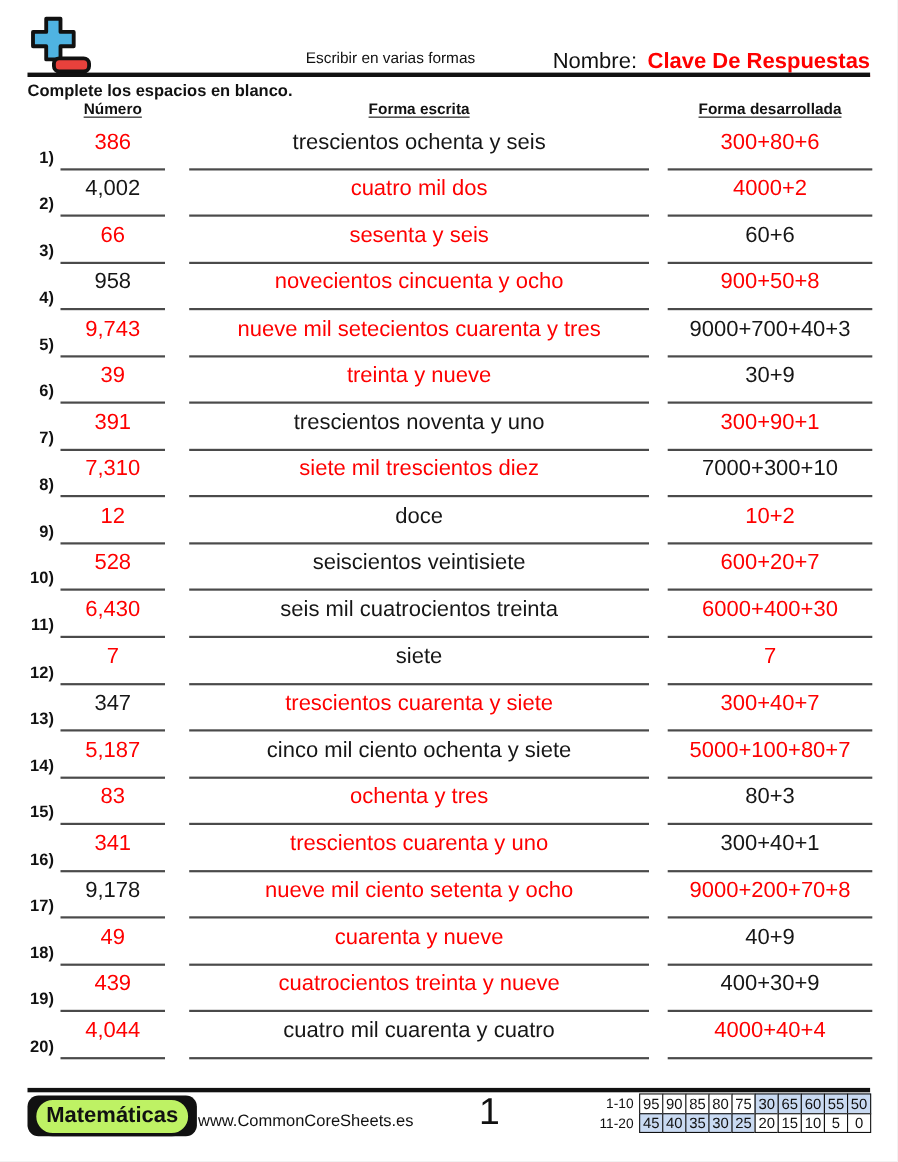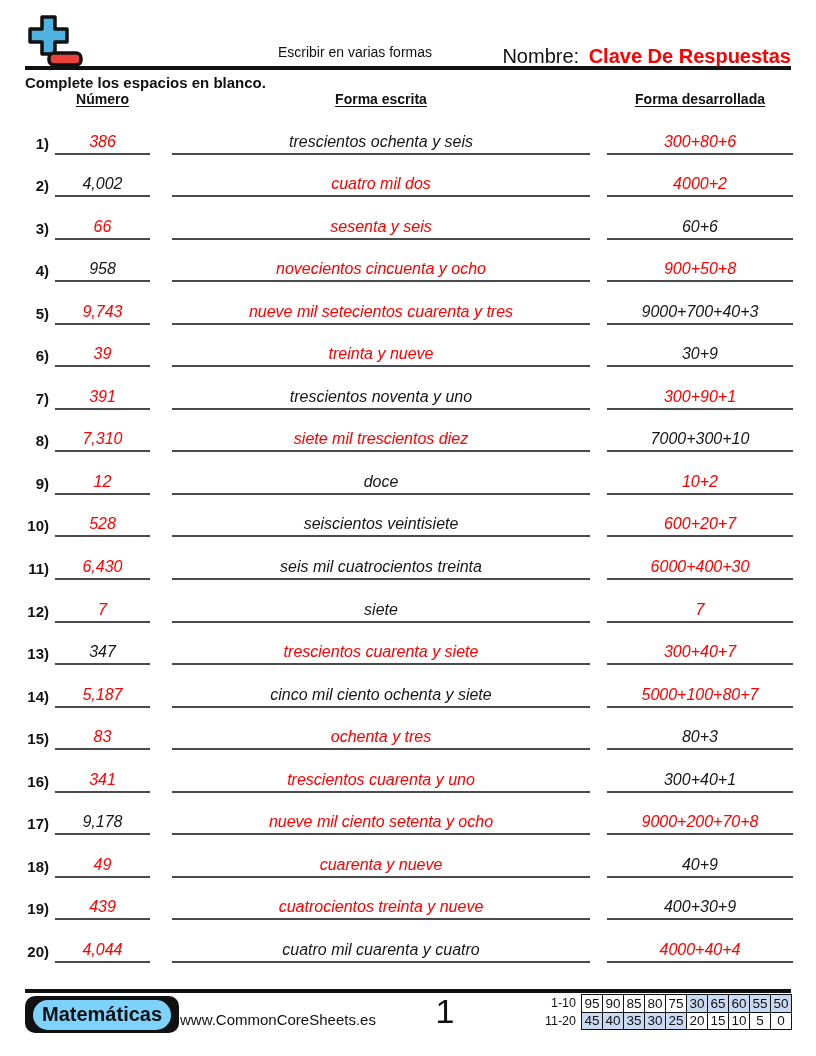--- a/index.html
+++ b/index.html
@@ -26,28 +26,28 @@
   .ch-expanded { left:607px; width:186px; }
   
   .rows { position:absolute; left:25px; top:112px; width:768px; }
   .row { display:flex; height:42.55px; }
   .qlabel { width:24px; text-align:right; font-weight:bold; font-size:15px;
             display:flex; align-items:flex-end; justify-content:flex-end; padding-bottom:3px; }
   .field { border-bottom:2px solid var(--line); display:flex; align-items:flex-end; justify-content:center; }
   .f-num { width:95px; margin-left:6px; }
   .f-written { width:418px; margin-left:22px; }
   .f-expanded { width:186px; margin-left:17px; }
-  .fv { padding-bottom:2px; font-size:16px; white-space:nowrap;font-style:italic; }
+  .fv { padding-bottom:12px; font-size:20px; white-space:nowrap; }
   .c-red { color:var(--red); }
   .c-black { color:#161616; }
   
   .footer-rule { position:absolute; left:25px; right:25px; top:989px; height:4px; background:#111; }
   .badge { position:absolute; left:25px; top:996px; height:37px; background:#111; border-radius:10px;
            display:flex; align-items:center; justify-content:center; padding:0 5px; }
-  .badge-inner { background:#7dd3fc; border:3px solid #111; border-radius:18px; padding:0px 9px 2px 9px;
+  .badge-inner { background:#bef264; border:3px solid #111; border-radius:18px; padding:0px 9px 2px 9px;
                  font-weight:bold; font-size:20px; color:#111; line-height:1.4; }
   .website { position:absolute; left:180px; top:1011px; font-size:15px; color:#111; }
   .pagenum { position:absolute; left:415px; top:992px; width:60px; text-align:center; font-size:34px; color:#111; }
   .score { position:absolute; right:24px; top:994px; }
   .score-row { display:flex; align-items:stretch; justify-content:flex-end; }
   .score-row + .score-row { margin-top:-1px; }
   .score-label { font-size:12.5px; width:40px; text-align:right; margin-right:5px;
                  display:flex; align-items:center; justify-content:flex-end; }
   .score-cell { width:20px; height:16.5px; border:1px solid #111; font-size:13.5px;
                 display:flex; align-items:center; justify-content:center; background:#fff; }

